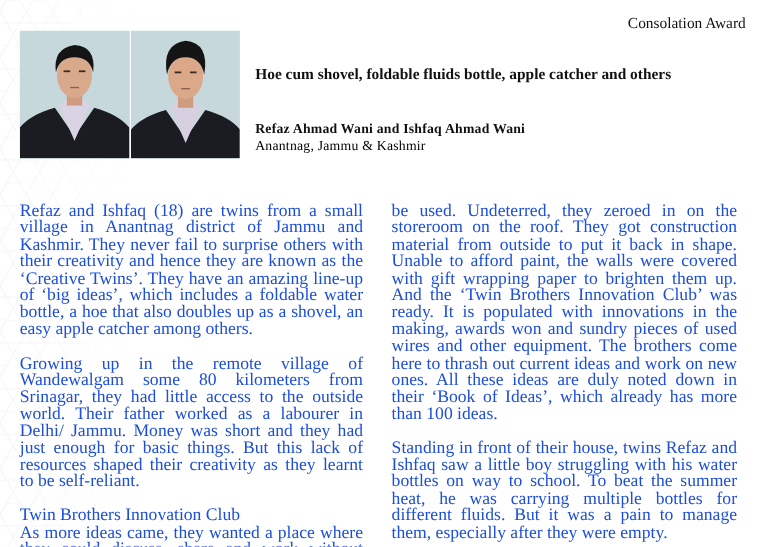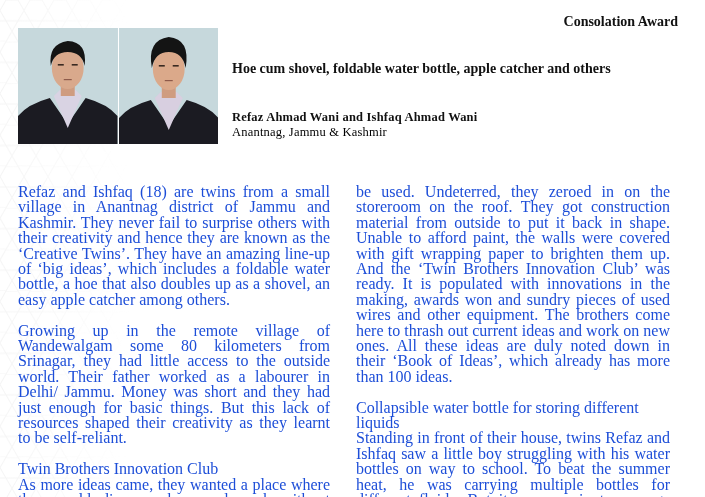--- a/index.html
+++ b/index.html
@@ -8,21 +8,21 @@
     background: #ffffff;
     font-family: "Liberation Serif", "DejaVu Serif", serif;
     color: #1a1a1a;
   }
   .hex-bg {
     position: absolute; left: 0; top: 0; width: 130px; height: 497px;
     opacity: 0.55; pointer-events: none;
   }
   .award {
     position: absolute; right: 27px; top: 14px;
-    font-weight: bold; font-size: 14px; color: #111;
+    font-weight: normal; font-size: 14px; color: #111;
   }
   .photos {
     position: absolute; left: 18px; top: 28px; width: 200px; height: 116px;
     display: flex; gap: 1px; background: #fff;
   }
   .photo {
     flex: 1; position: relative; overflow: hidden;
     background: #c9dade;
   }
   .photo svg { width: 100%; height: 100%; display: block; }
@@ -93,32 +93,31 @@
       <rect x="43" y="56" width="14" height="14" fill="#cf9c80"></rect>
       <ellipse cx="50" cy="41" rx="16" ry="21" fill="#dba98a"></ellipse>
       <path d="M33 40 Q28 12 50 9 Q72 11 67 40 Q64 24 50 24 Q36 24 33 40 Z" fill="#141414"></path>
       <rect x="40" y="37" width="6" height="1.6" fill="#3a2a22"></rect>
       <rect x="54" y="37" width="6" height="1.6" fill="#3a2a22"></rect>
       <rect x="46" y="52" width="8" height="1.2" fill="#8e5a4a"></rect>
     </svg>
   </div>
 </div>
 
-<div class="title">Hoe cum shovel, foldable water bottle, apple catcher and others</div>
+<div class="title">Hoe cum shovel, foldable fluids bottle, apple catcher and others</div>
 <div class="names">Refaz Ahmad Wani and Ishfaq Ahmad Wani</div>
 <div class="location">Anantnag, Jammu &amp; Kashmir</div>
 
 <div class="col col-left">
   <p>Refaz and Ishfaq (18) are twins from a small village in Anantnag district of Jammu and Kashmir. They never fail to surprise others with their creativity and hence they are known as the ‘Creative Twins’. They have an amazing line-up of ‘big ideas’, which includes a foldable water bottle, a hoe that also doubles up as a shovel, an easy apple catcher among others.</p>
   <p>Growing up in the remote village of Wandewalgam some 80 kilometers from Srinagar, they had little access to the outside world.  Their father worked as a labourer in Delhi/ Jammu.  Money was short and they had just enough for basic things.  But this lack of resources shaped their creativity as they learnt to be self-reliant.</p>
   <p>
     <span class="sub">Twin Brothers Innovation Club</span>
     <span>As more ideas came, they wanted a place where they could discuss, share and work without disturbance. But there were no spare rooms in their home that could</span>
   </p>
 </div>
 
 <div class="col col-right">
   <p>be used.  Undeterred, they zeroed in on the storeroom on the roof.  They got construction material from outside to put it back in shape.  Unable to afford paint, the walls were covered with gift wrapping paper to brighten them up.  And the ‘Twin Brothers Innovation Club’ was ready.  It is populated with innovations in the making, awards won and sundry pieces of used wires and other equipment.  The brothers come here to thrash out current ideas and work on new ones.  All these ideas are duly noted down in their ‘Book of Ideas’, which already has more than 100 ideas.</p>
   <p>
-    <span class="sub">Collapsible water bottle for storing different liquids</span>
     <span>Standing in front of their house, twins Refaz and Ishfaq saw a little boy struggling with his water bottles on way to school.  To beat the summer heat, he was carrying multiple bottles for different fluids.  But it was a pain to manage them, especially after they were empty.</span>
   </p>
 </div>
 
 </body></html>

